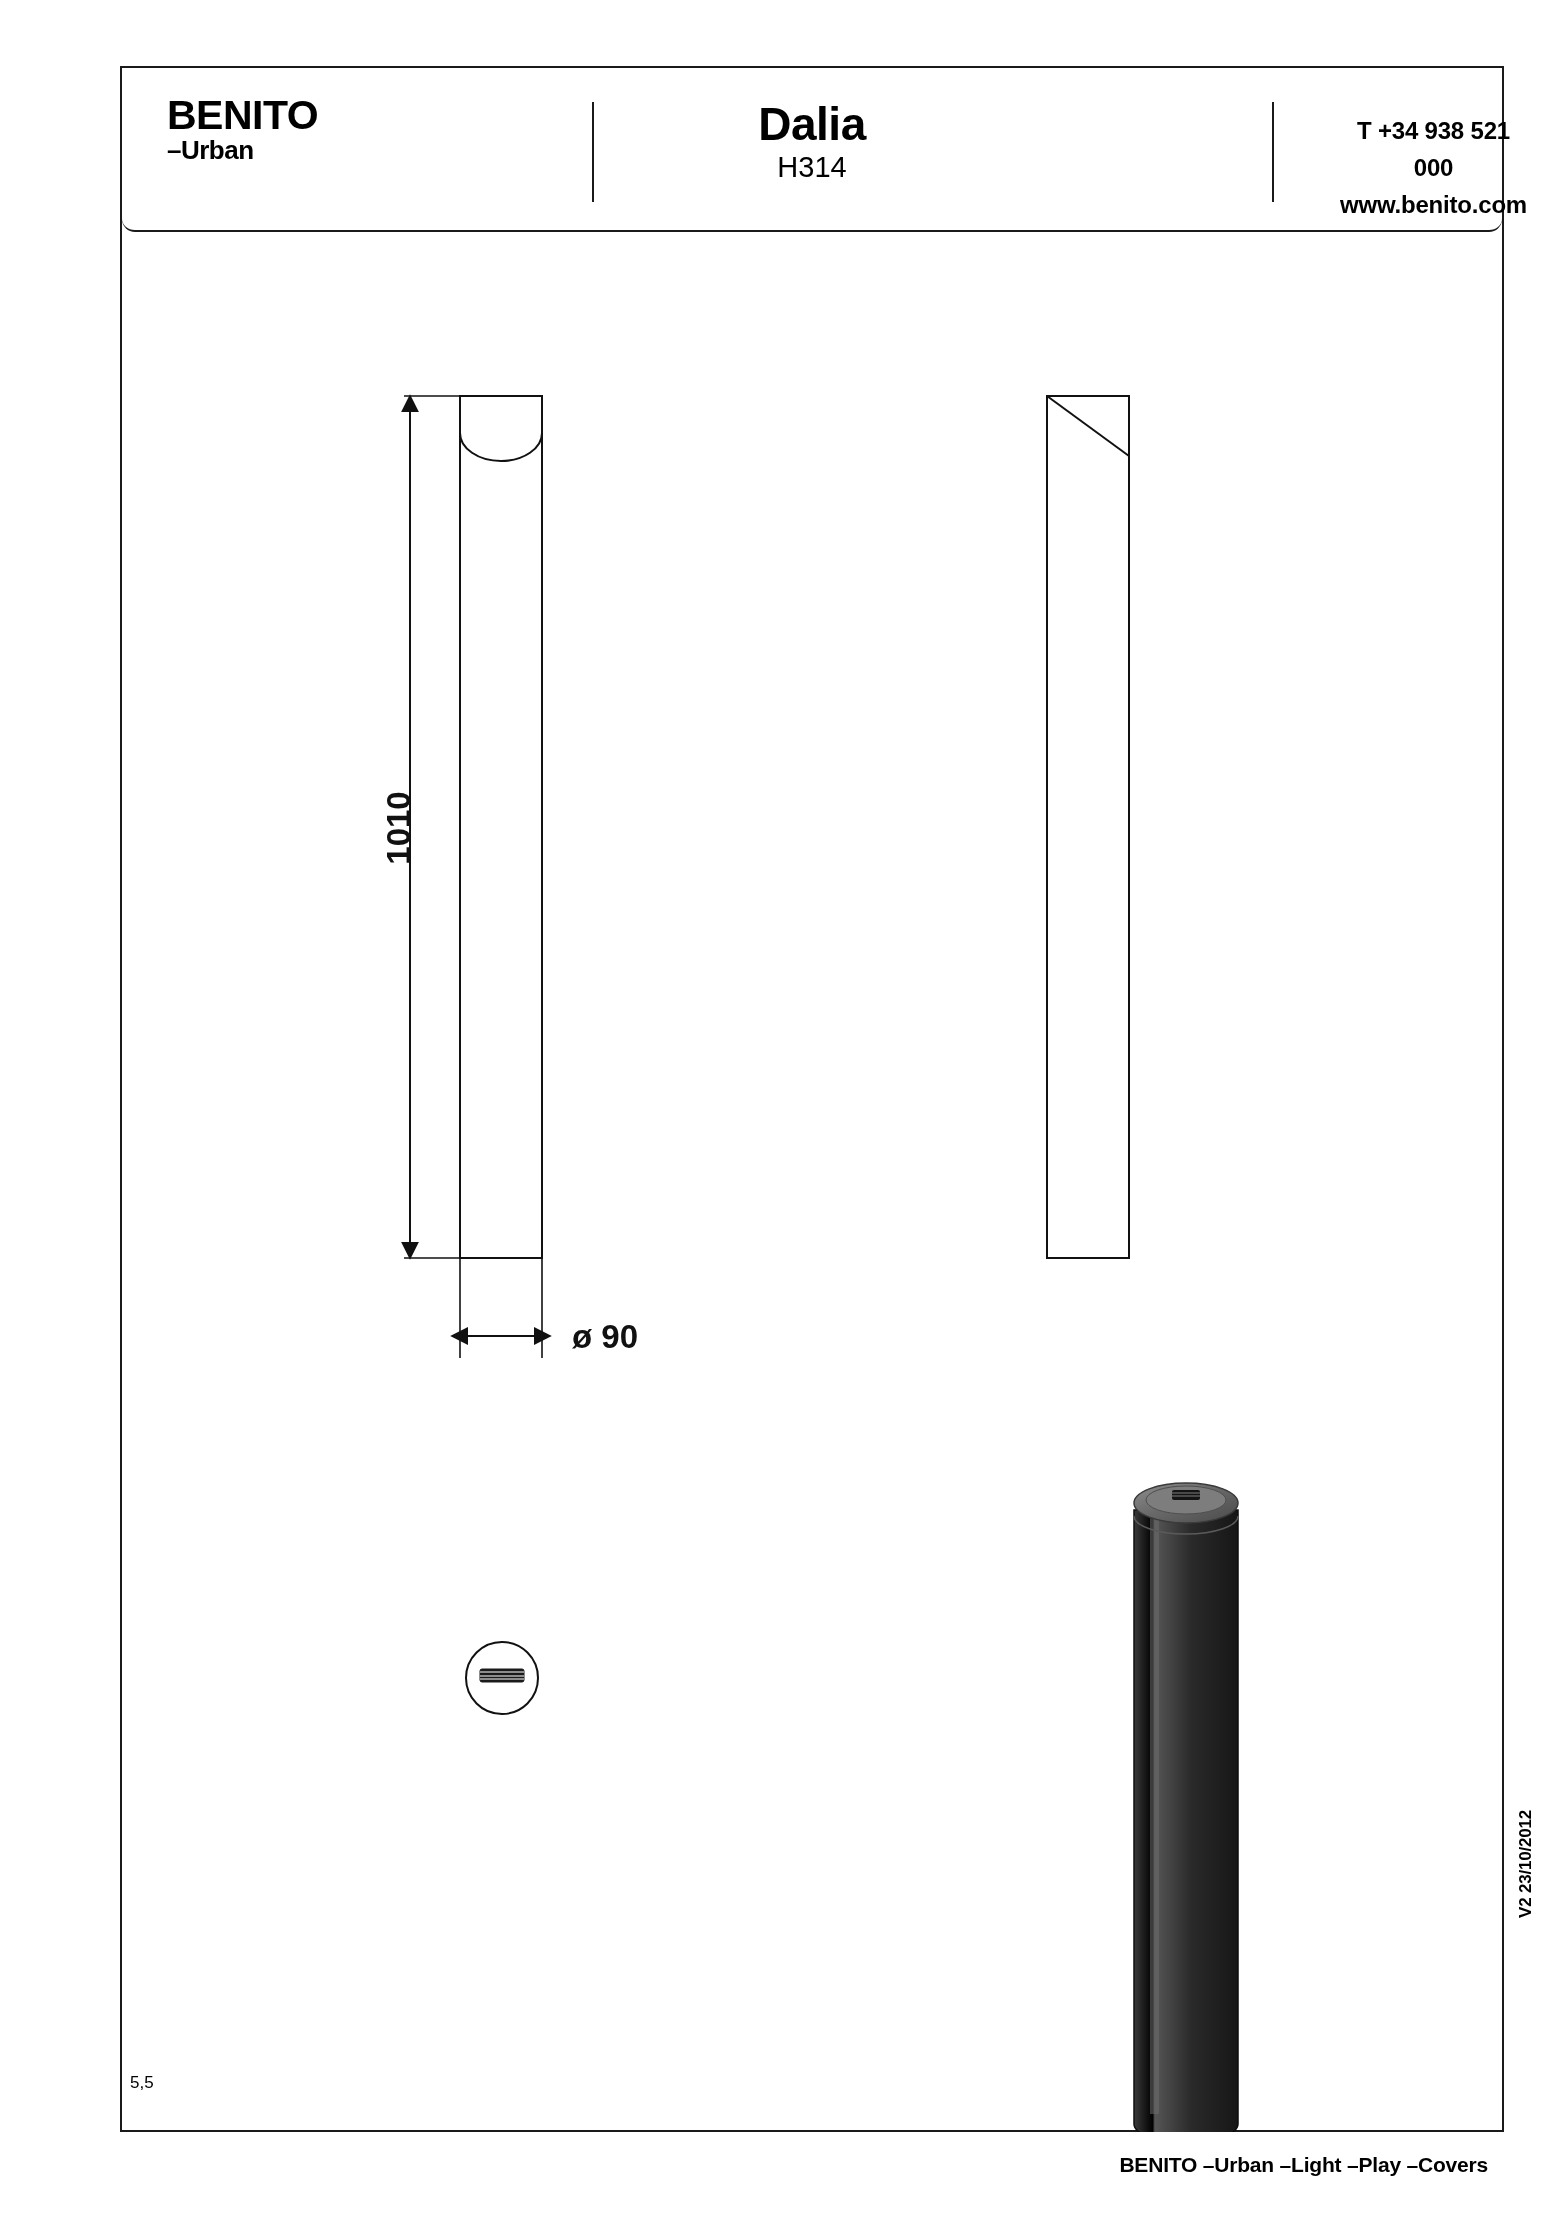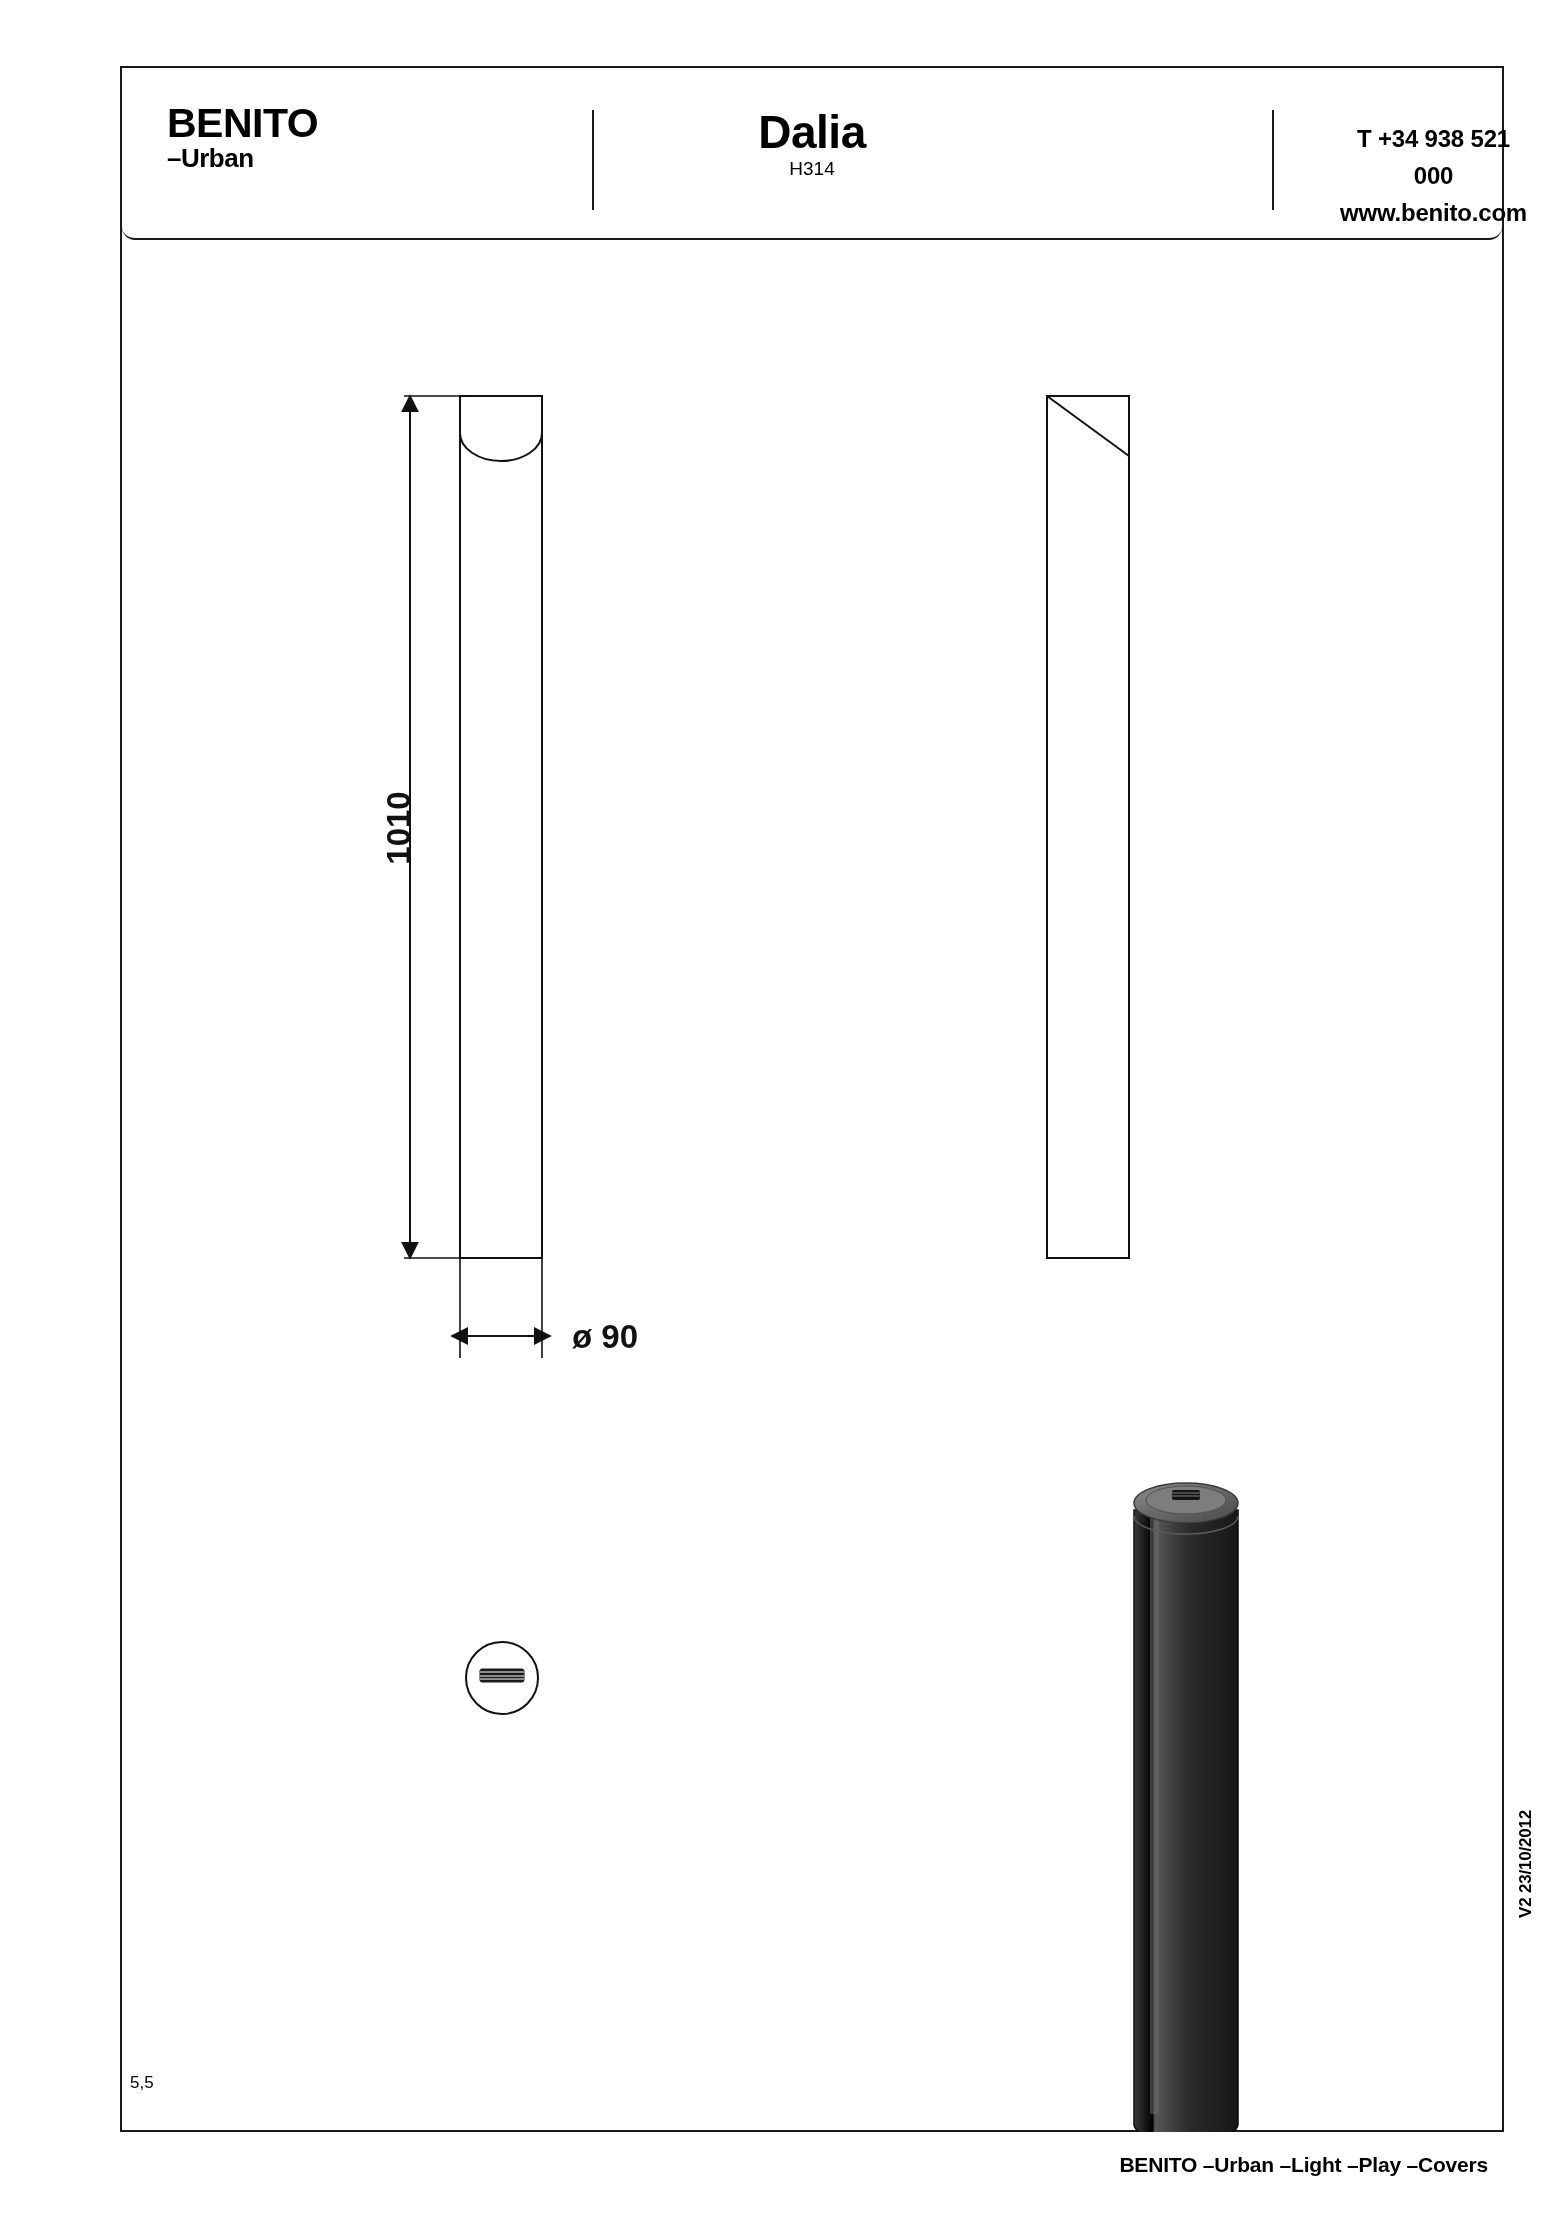--- a/index.html
+++ b/index.html
@@ -25,21 +25,21 @@
     height: 2066px;
     border: 2px solid #1a1a1a;
     box-sizing: border-box;
     background: #ffffff;
   }
 
   
   .titleblock {
     position: absolute;
     left: 0;
-    top: 12px;
+    top: 4px;
     width: 100%;
     height: 160px;
     border-bottom: 2px solid #1a1a1a;
     box-sizing: border-box;
     border-radius: 13px;
   }
   .brand {
     position: absolute;
     left: 45px;
     top: 22px;
@@ -72,21 +72,21 @@
     width: 100%;
     text-align: center;
   }
   .product-name {
     font-size: 46px;
     font-weight: bold;
     letter-spacing: -0.5px;
     line-height: 1.05;
   }
   .product-code {
-    font-size: 19px;
+    font-size: 29px;
     font-weight: normal;
     line-height: 1.2;
     margin-top: 2px;
   }
 
   .contact {
     position: absolute;
     left: 1218px;
     top: 40px;
     line-height: 1.55;

